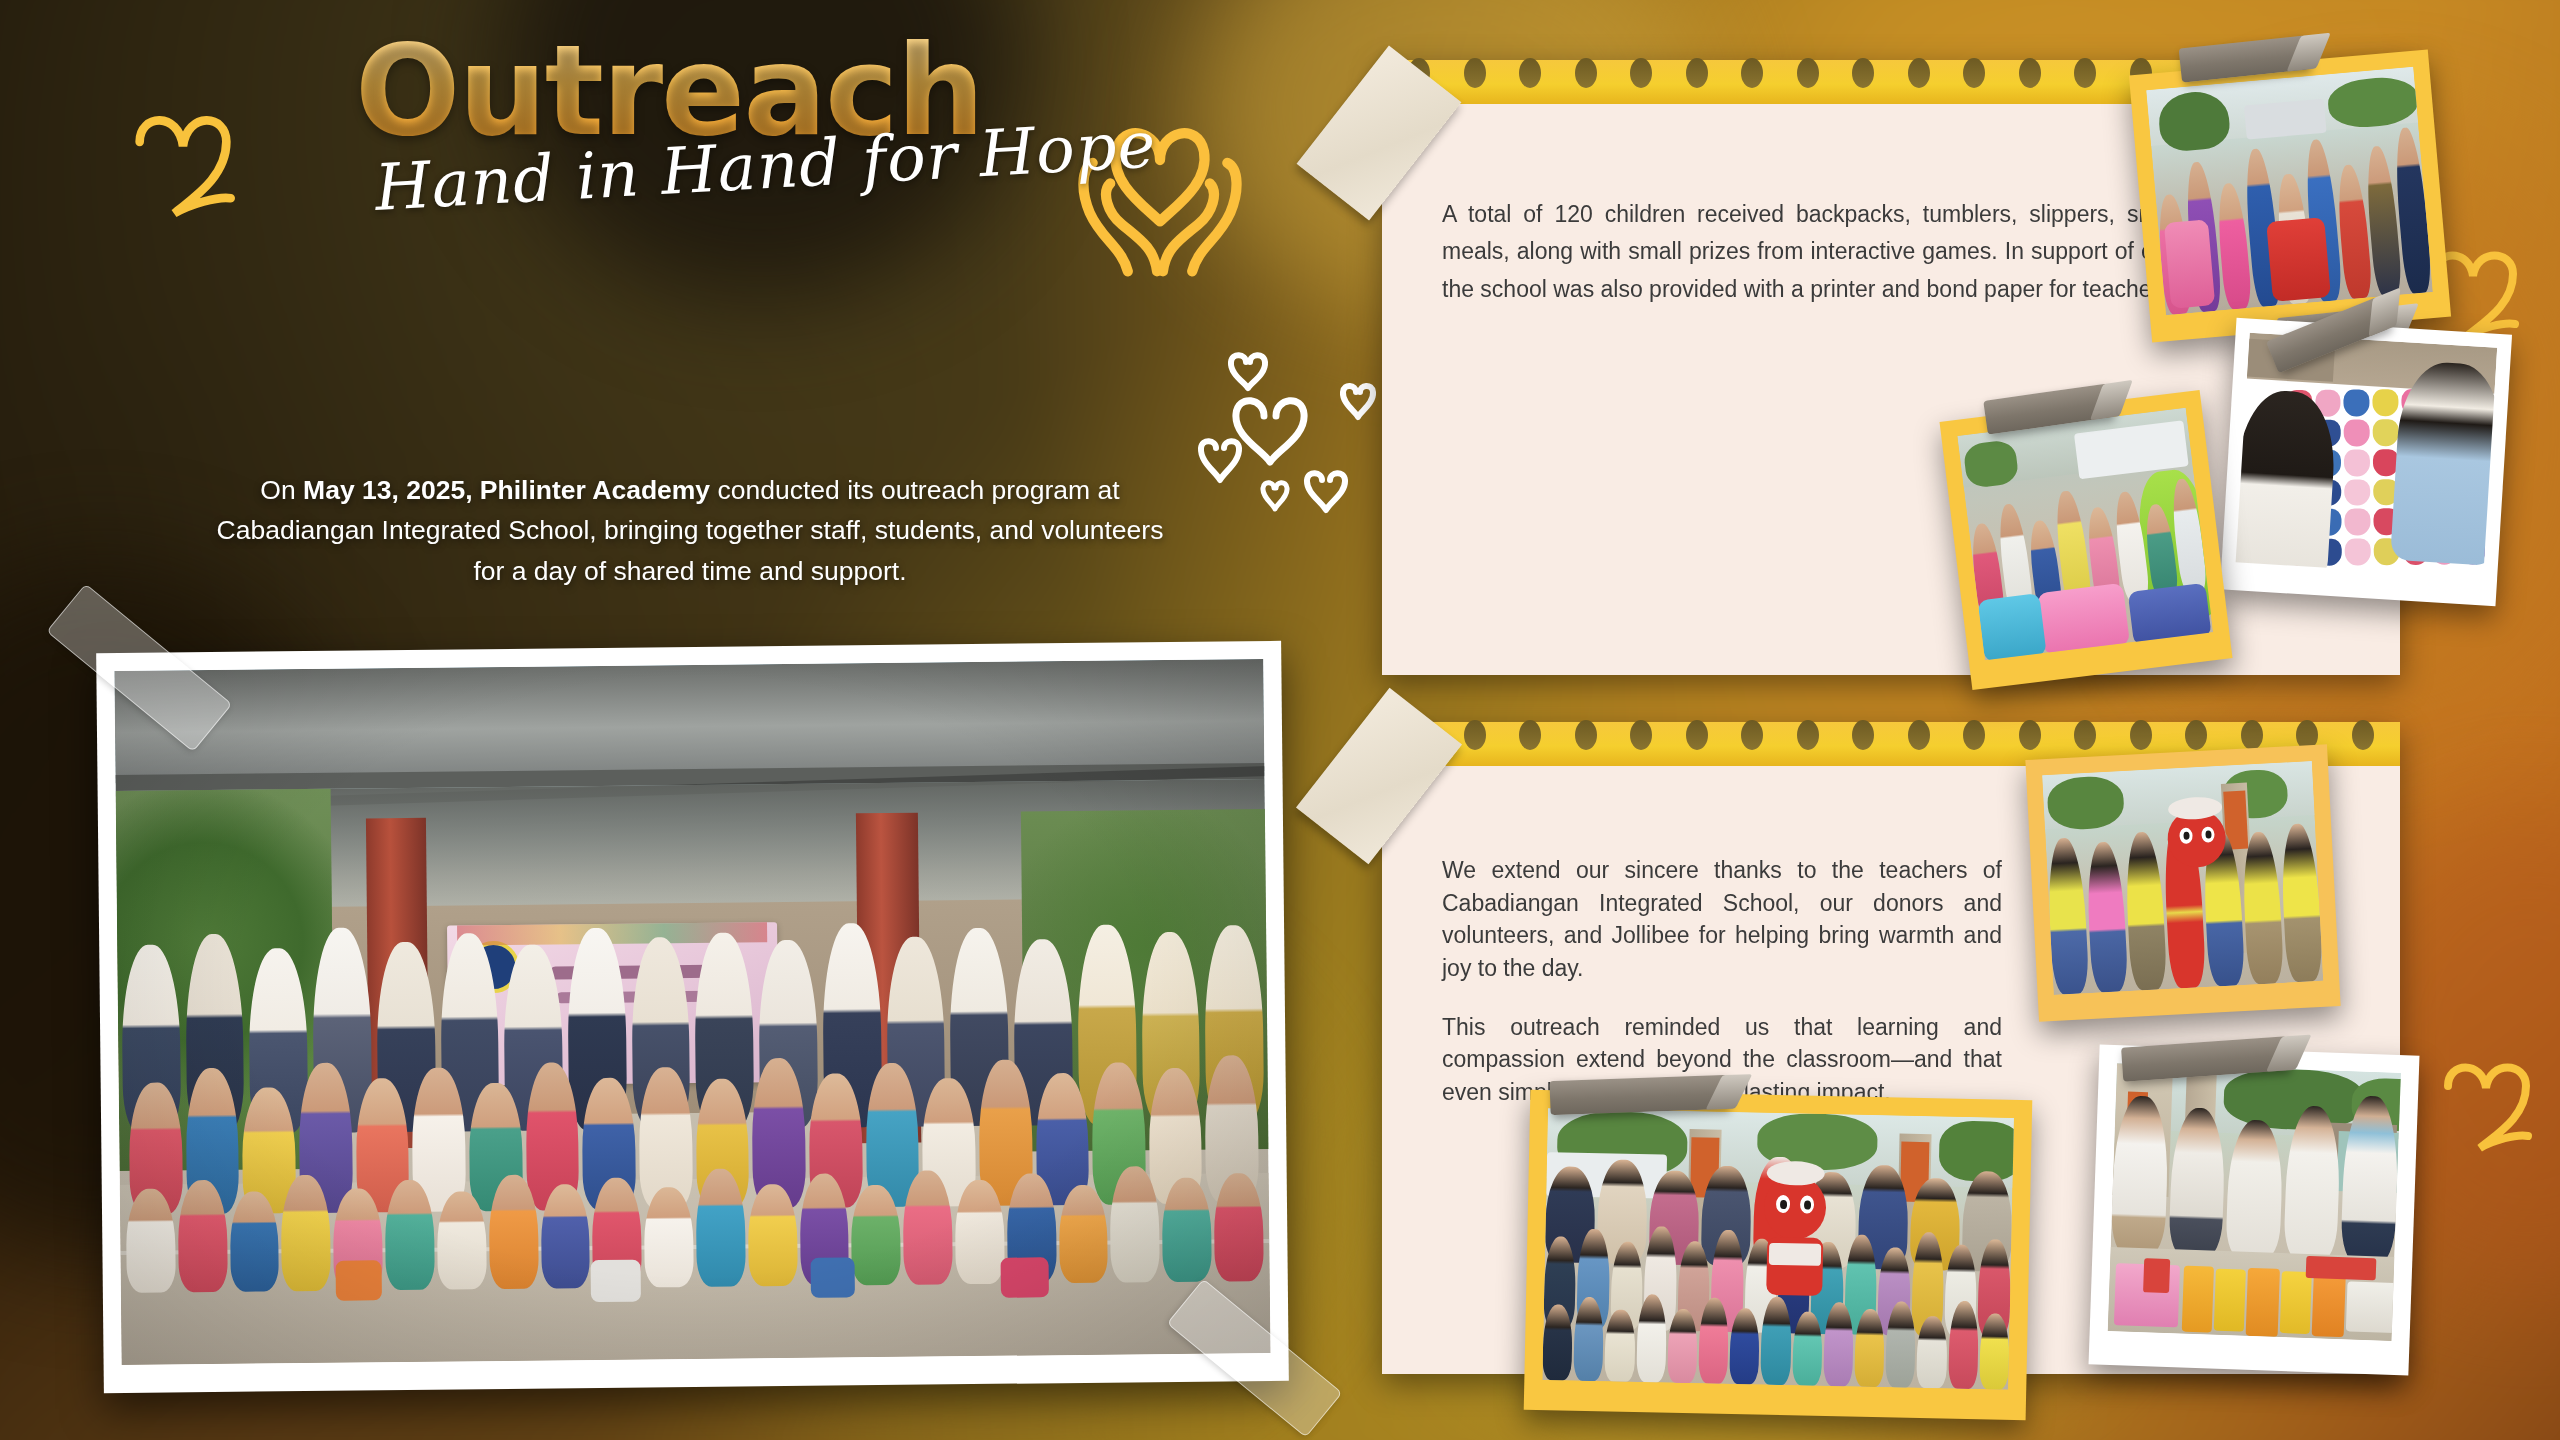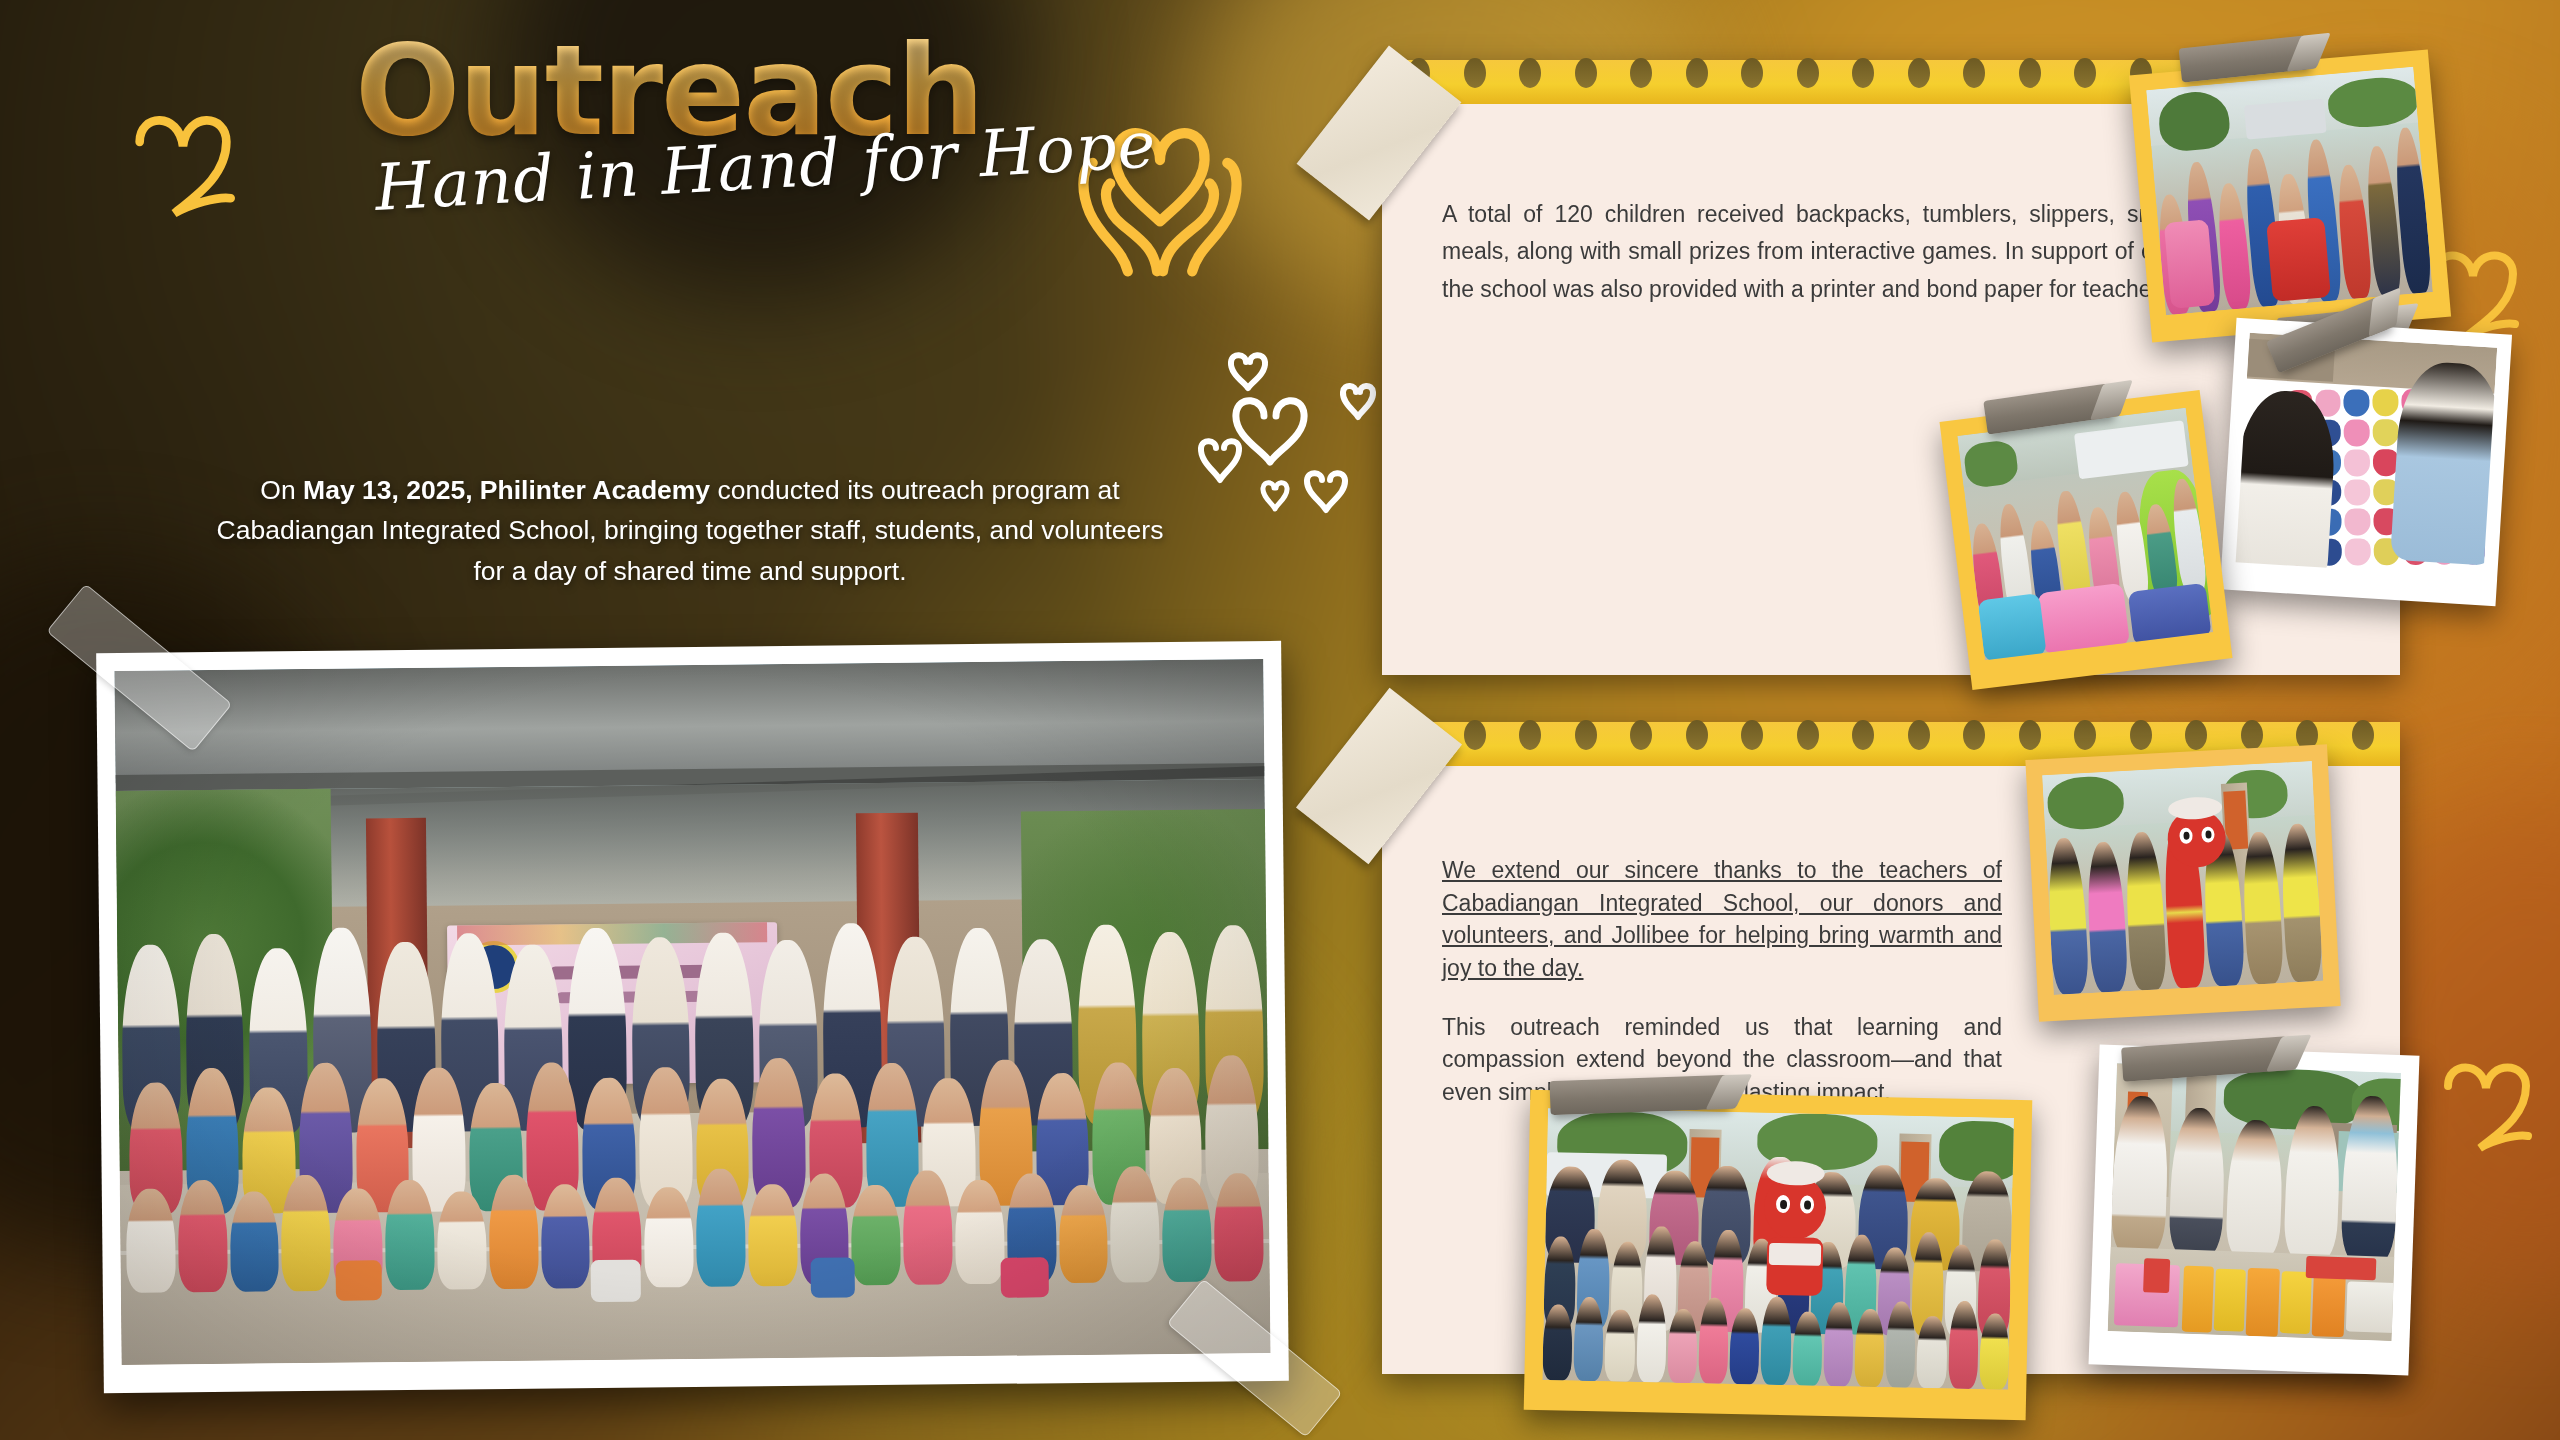--- a/index.html
+++ b/index.html
@@ -347,21 +347,21 @@
         <span class="hole"></span>
         <span class="hole"></span>
       <span class="hole"></span>
         <span class="hole"></span>
         <span class="hole"></span>
         <span class="hole"></span>
       <span class="hole"></span>
         <span class="hole"></span>
     </div>
     <div class="note-body" style="padding:88px 78px 0 60px;">
-      <p class="note-p" style="width:560px;line-height:1.42;text-decoration:underline;">We extend our sincere thanks to the teachers of Cabadiangan Integrated School, our donors and volunteers, and Jollibee for helping bring warmth and joy to the day.</p>
+      <p class="note-p" style="width:560px;line-height:1.42;">We extend our sincere thanks to the teachers of Cabadiangan Integrated School, our donors and volunteers, and Jollibee for helping bring warmth and joy to the day.</p>
       <p class="note-p" style="width:560px;line-height:1.42;margin-top:26px;">This outreach reminded us that learning and compassion extend beyond the classroom—and that even simple acts can leave a lasting impact.</p>
     </div>
   </div>
   <div class="tape-beige" style="left:1333px;top:700px;width:92px;height:152px;transform:rotate(38deg);"></div>
 
   <div class="polaroid yellow" style="left:2140px;top:62px;width:300px;height:268px;padding:16px 16px 26px 16px;transform:rotate(-5deg);">
     <div class="pic">
       <div class="ph" style="background:linear-gradient(180deg,#cfe0e6 0%,#c8d6cf 26%,#bfbcae 54%,#b5ab9c 100%);"></div>
       <div style="position:absolute;left:0;top:0;width:100%;height:56px;background:linear-gradient(180deg,#dfe9ea,#cfd9d4);"></div>
       <div style="position:absolute;left:10px;top:6px;width:70px;height:58px;border-radius:50% 50% 40% 40%;background:#4e7a3a;"></div>

